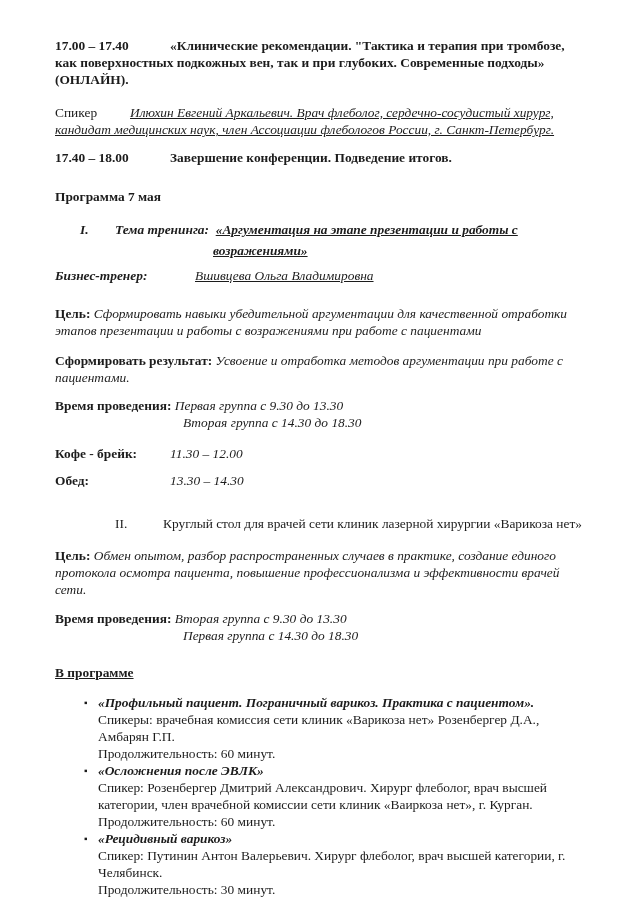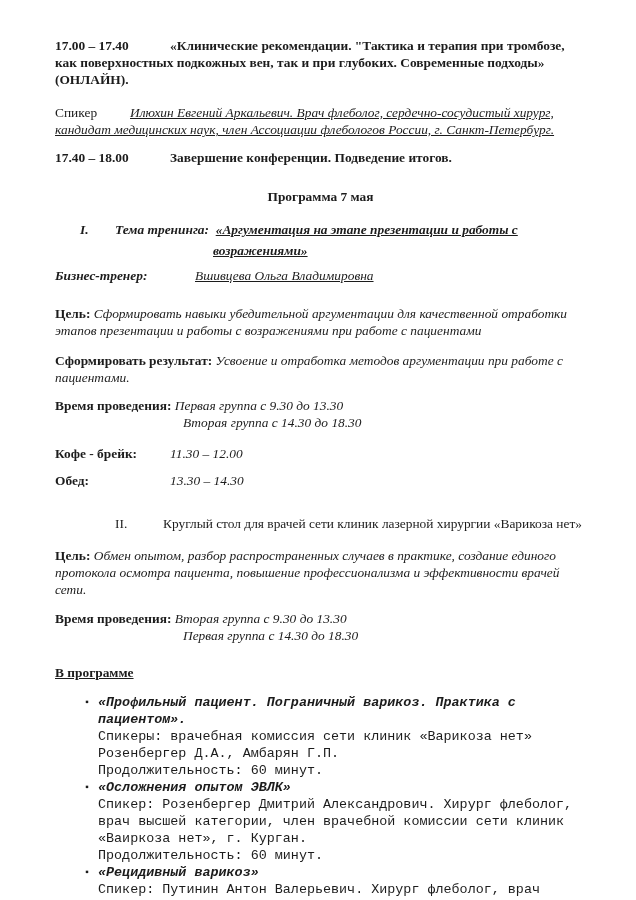--- a/index.html
+++ b/index.html
@@ -22,21 +22,21 @@
   p, .para { margin: 0; }
   .b  { font-weight: bold; }
   .i  { font-style: italic; }
   .bi { font-weight: bold; font-style: italic; }
   .u  { text-decoration: underline; }
 
   
   .p-session1   { font-weight: bold; margin-bottom: 16px; }
   .p-speaker    { margin-bottom: 11px; }
   .p-session2   { font-weight: bold; margin-bottom: 22px; }
-  .p-progtitle  { font-weight: bold; text-align: center; margin-bottom: 14px; }
+  .p-progtitle  { font-weight: bold; text-align: left; margin-bottom: 14px; }
   .p-training   { line-height: 21px; padding-left: 158px; text-indent: -133px; margin-bottom: 6px; }
   .p-trainer    { margin-bottom: 21px; }
   .p-goal1      { margin-bottom: 13px; }
   .p-result     { margin-bottom: 11px; }
   .p-time1      { margin-bottom: 14px; }
   .p-coffee     { margin-bottom: 10px; }
   .p-lunch      { margin-bottom: 26px; }
   .p-roundtable { font-weight: normal; padding-left: 108px; text-indent: -48px; margin-bottom: 15px; }
   .p-goal2      { margin-bottom: 12px; }
   .p-time2      { margin-bottom: 20px; }
@@ -44,21 +44,21 @@
 
   .tab-time    { display: inline-block; width: 115px; text-indent: 0; }
   .tab-speaker { display: inline-block; width: 75px; }
   .tab-trainer { display: inline-block; width: 140px; }
   .tab-meal    { display: inline-block; width: 115px; font-style: normal; }
   .num-i       { display: inline-block; width: 35px; text-indent: 0; }
   .num-ii      { display: inline-block; width: 48px; text-indent: 0; }
   .time-line2  { margin-left: 128px; }
 
   .agenda { margin: 0; padding: 0; list-style: none; }
-  .agenda-item { position: relative; padding-left: 43px; font-family: Liberation Mono, monospace; }
+  .agenda-item { position: relative; padding-left: 43px; }
   .bullet-glyph {
     position: absolute; left: 29px; top: 0px;
     font-size: 10px; font-style: normal; font-weight: normal;
   }
   .bullet-glyph::before { content: "▪"; }
   .agenda-title { font-weight: bold; font-style: italic; }
 </style>
 </head>
 <body>
 
@@ -102,21 +102,21 @@
 
   <ul class="agenda">
     <li class="agenda-item">
       <span class="bullet-glyph"></span>
       <div class="agenda-title">«Профильный пациент. Пограничный варикоз. Практика с пациентом».</div>
       <div>Спикеры: врачебная комиссия сети клиник «Варикоза нет» Розенбергер Д.А., Амбарян Г.П.</div>
       <div>Продолжительность: 60 минут.</div>
     </li>
     <li class="agenda-item">
       <span class="bullet-glyph"></span>
-      <div class="agenda-title">«Осложнения опытом ЭВЛК»</div>
+      <div class="agenda-title">«Осложнения после ЭВЛК»</div>
       <div>Спикер: Розенбергер Дмитрий Александрович. Хирург флеболог, врач высшей категории, член врачебной комиссии сети клиник «Ваиркоза нет», г. Курган.</div>
       <div>Продолжительность: 60 минут.</div>
     </li>
     <li class="agenda-item">
       <span class="bullet-glyph"></span>
       <div class="agenda-title">«Рецидивный варикоз»</div>
       <div>Спикер: Путинин Антон Валерьевич. Хирург флеболог, врач высшей категории, г. Челябинск.</div>
       <div>Продолжительность: 30 минут.</div>
     </li>
 

